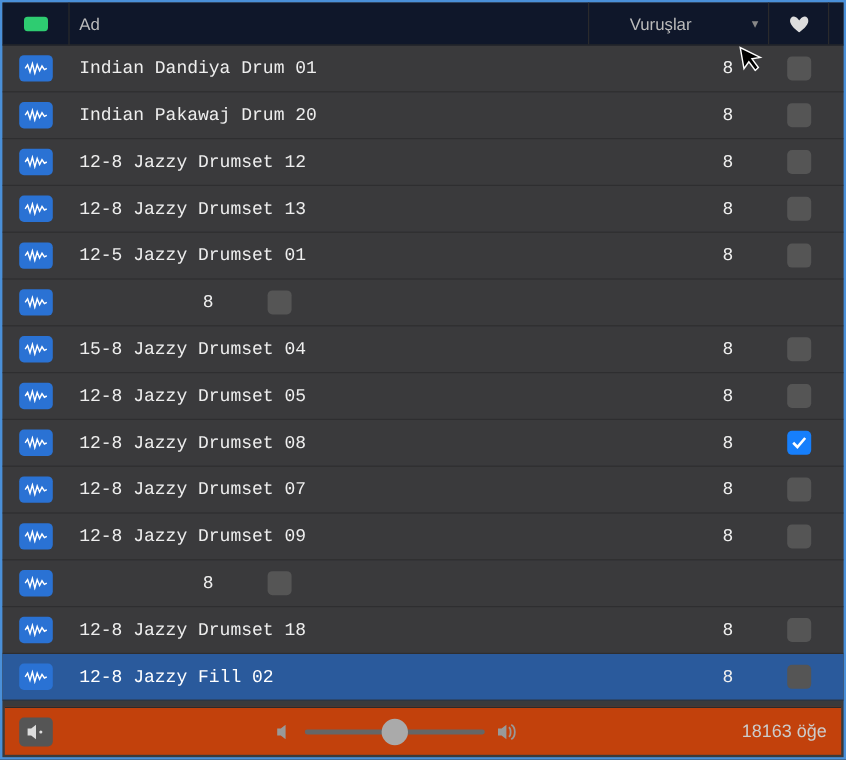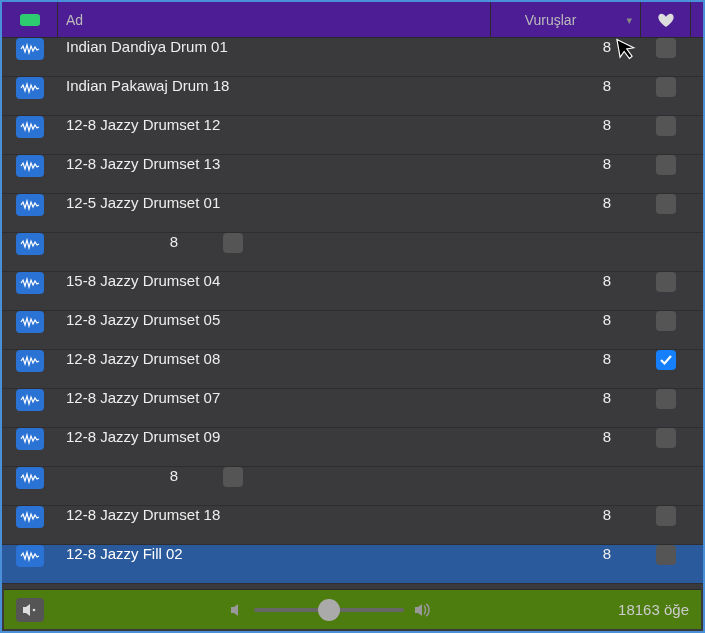--- a/index.html
+++ b/index.html
@@ -11,21 +11,21 @@
     font-size: 14px;
     color: #ddd;
     overflow: hidden;
     border: 2px solid #4a90d9;
     position: relative;
   }
   .header {
     display: flex;
     align-items: center;
     height: 36px;
-    background: #4c1d95;
+    background: #0f172a;
     border-bottom: 1px solid #2a2a2c;
     user-select: none;
   }
   .hdr-toggle {
     width: 56px;
     height: 36px;
     display: flex;
     align-items: center;
     justify-content: center;
     border-right: 1px solid #2a2a2c;
@@ -63,23 +63,24 @@
     color:#ccc;
     border-right:1px solid #2a2a2c;
   }
   .hdr-pad { width:12px; height:100%; }
 
   .rows {
     height: 553px;
   }
   .row {
     display:flex;
-    align-items:flex-start;
+    align-items:center;
     height: 39px;
     border-bottom: 1px solid #2e2e30;
+    font-family: Liberation Mono, monospace;
   }
   .row.selected { background:#2a5a9c; }
   .row .icon-cell {
     width:56px;
     display:flex; align-items:center; justify-content:center;
   }
   .loop-icon {
     width:28px; height:22px;
     background:#2a72d4;
     border-radius:4px;
@@ -114,21 +115,21 @@
   .fav-box.checked {
     background:#167ffc;
   }
   .fav-box.checked svg { display:block; }
   .fav-box svg { display:none; }
 
   .footer {
     position:absolute;
     left:2px; right:2px; bottom:2px;
     height:40px;
-    background:#4d7c0f;
+    background:#c2410c;
     border-top:1px solid #2a2a2c;
     display:flex;
     align-items:center;
     padding:0 12px;
   }
   .preview-btn {
     width:28px; height:24px;
     background:#555; border-radius:4px;
     display:flex; align-items:center; justify-content:center;
     color:#ddd;
@@ -197,21 +198,21 @@
       <div class="pad-cell"></div>
     </div>
     <div class="row">
       <div class="icon-cell">
         <div class="loop-icon">
           <svg width="20" height="12" viewBox="0 0 20 12">
             <path d="M1 6 L3 3 L5 9 L7 2 L9 10 L11 3 L13 8 L15 4 L17 7 L19 6" stroke="#fff" stroke-width="1.2" fill="none"></path>
           </svg>
         </div>
       </div>
-      <div class="name-cell">Indian Pakawaj Drum 18</div>
+      <div class="name-cell">Indian Pakawaj Drum 20</div>
       <div class="beats-cell">8</div>
       <div class="fav-cell">
         <div class="fav-box"></div>
       </div>
       <div class="pad-cell"></div>
     </div>
     <div class="row">
       <div class="icon-cell">
         <div class="loop-icon">
           <svg width="20" height="12" viewBox="0 0 20 12">

